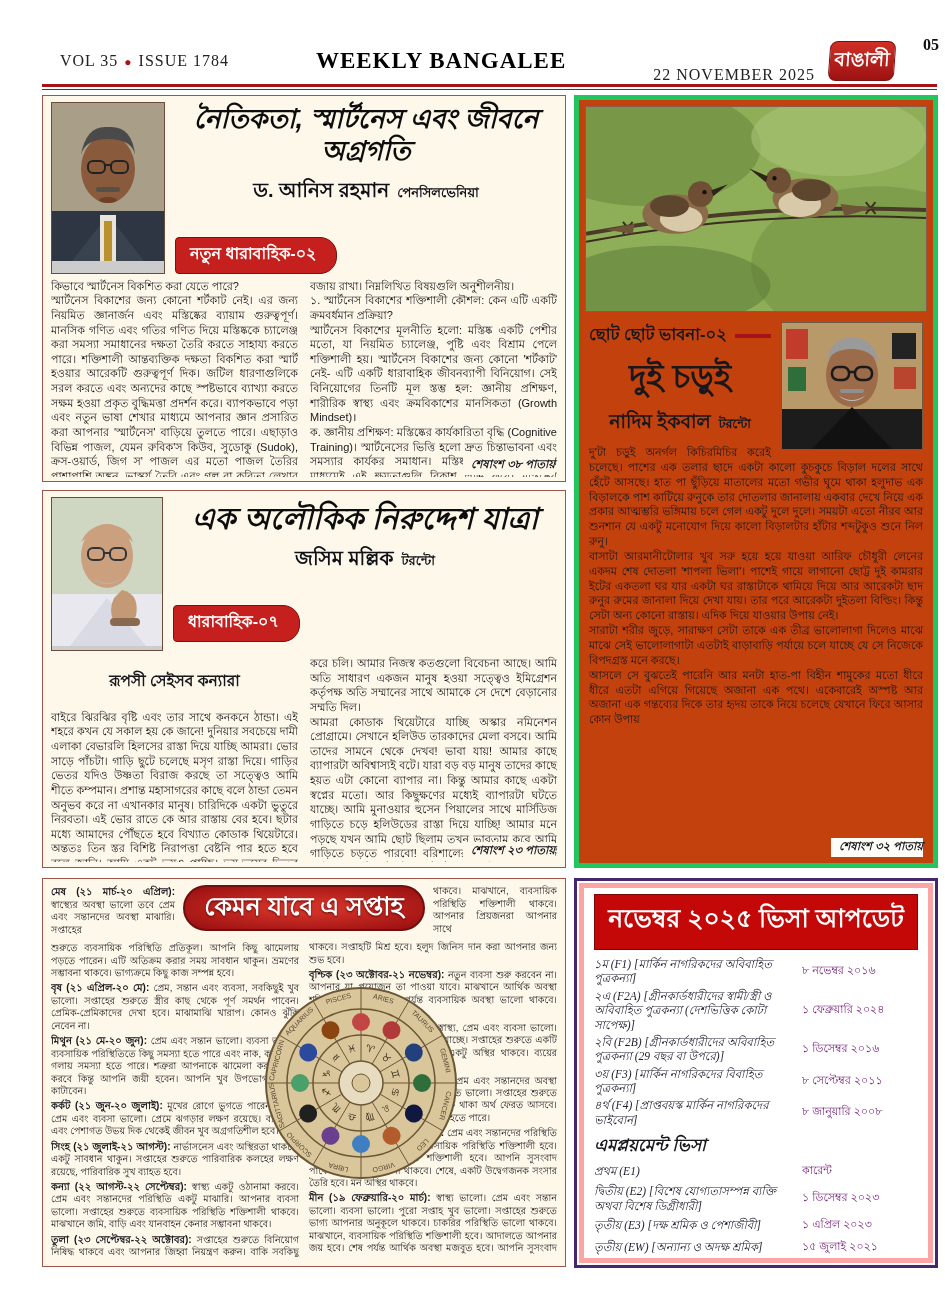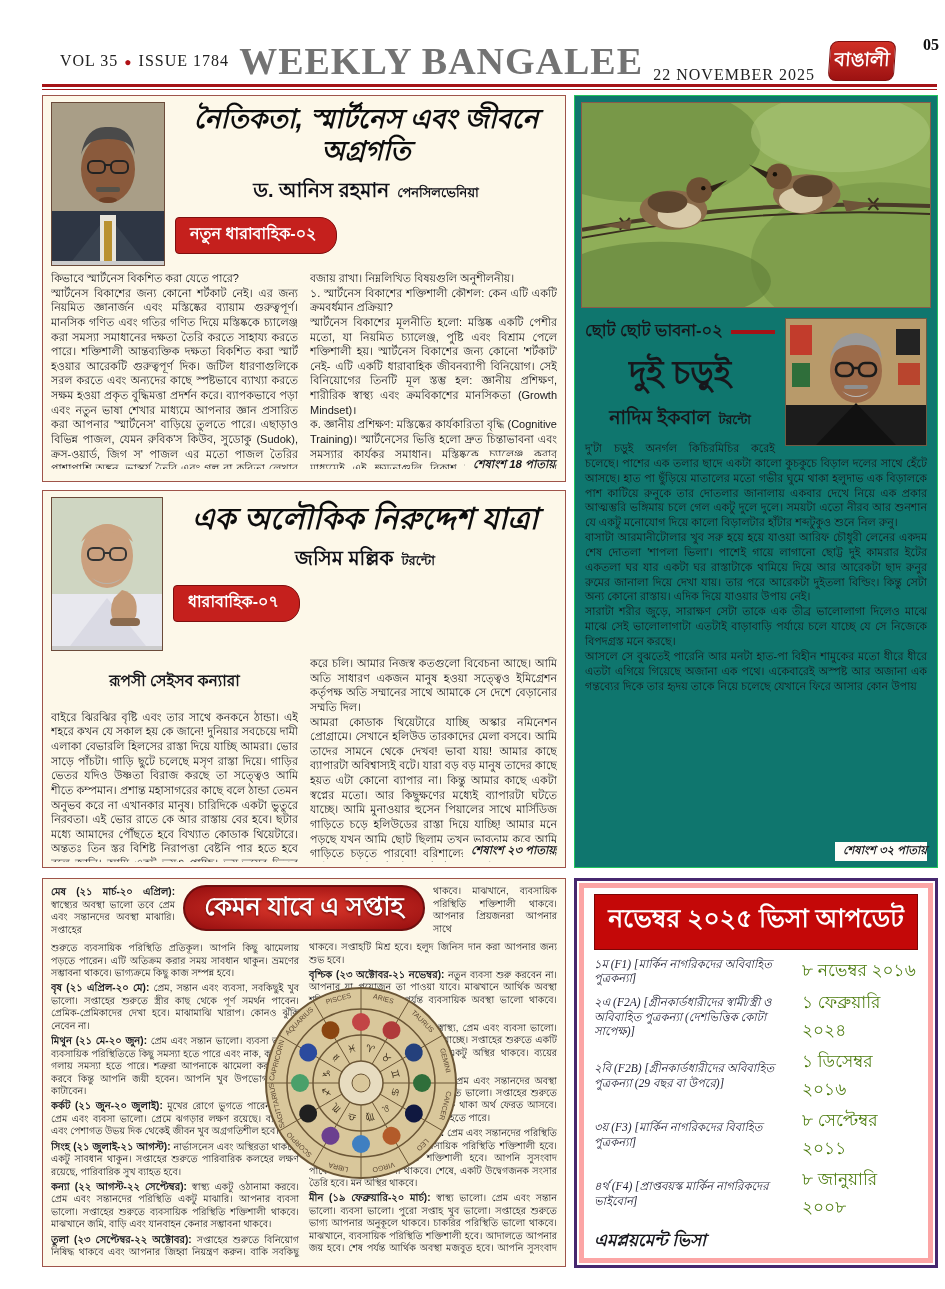--- a/index.html
+++ b/index.html
@@ -4,50 +4,50 @@
 <style>
   * { box-sizing: border-box; margin:0; padding:0; }
   html,body { width:945px; height:1289px; background:#ffffff; }
   body { position:relative; font-family:"Liberation Sans", sans-serif; color:#17171c; }
 
   
   .masthead { position:absolute; top:42px; left:60px; right:50px; height:38px;
               display:flex; align-items:center; font-family:"Liberation Serif", serif; }
   .m-left { font-size:16px; letter-spacing:1px; color:#222; white-space:nowrap; }
   .m-left .dot { color:#b01116; font-size:12px; padding:0 6px; }
-  .m-title { flex:1; text-align:center; font-size:38px; font-weight:bold; letter-spacing:1px; color:#737373; white-space:nowrap; }
+  .m-title { flex:1; text-align:center; font-size:23px; font-weight:bold; letter-spacing:1px; color:#000000; white-space:nowrap; }
   .m-date { font-size:16px; letter-spacing:1px; color:#222; white-space:nowrap; margin-right:14px;margin-top:28px; }
   .m-logo { width:66px; height:40px; background:linear-gradient(#d03026,#9d1212); border-radius:8px;
             color:#fff; font-weight:bold; font-size:19px; display:flex; align-items:center; justify-content:center;
             transform:skewX(-4deg); border:1px solid #7c0d0d; }
   .m-page { position:absolute; right:-44px; top:-6px; font-size:16px; font-weight:bold; color:#111;
             font-family:"Liberation Serif", serif; }
   .rule1 { position:absolute; top:84px; left:42px; right:8px; height:3px; background:#a51317; }
   .rule2 { position:absolute; top:89px; left:42px; right:8px; height:1px; background:#a51317; }
 
   
   .box { position:absolute; border:1px solid #9f544a; background:#fdf8e9; overflow:hidden; }
   .a1   { top:95px;  left:42px;  width:524px; height:387px; padding:6px 8px; }
   .a2   { top:490px; left:42px;  width:524px; height:378px; padding:6px 8px; }
-  .rc   { top:95px;  left:574px; width:364px; height:773px; background:#0f766e; border:1px solid #22c55e; }
+  .rc   { top:95px;  left:574px; width:364px; height:773px; background:#c2410c; border:5px solid #22c55e; }
   .astro{ top:878px; left:42px;  width:524px; height:389px; padding:6px 8px; }
   .visa { top:878px; left:574px; width:364px; height:390px; background:#fff; border:3px solid #46276f; padding:2px; }
 
   
   .art-head { display:flex; gap:10px; }
   .photo-frame { flex:0 0 auto; border:1px solid #6b4b3a; background:#ccc; }
   .head-right { flex:1; text-align:center; }
   .art-title { font-weight:bold; color:#0d0d0d; line-height:1.18;font-style:italic; }
   .a1 .art-title { font-size:27px; margin-top:2px; }
   .a2 .art-title { font-size:30px; margin-top:4px; }
   .byline { margin-top:7px; font-size:20px; font-weight:bold; color:#101018; }
   .loc { font-size:13px; font-weight:bold; margin-left:8px; }
   .pill-row { text-align:left; margin-top:9px; }
   .pill { display:inline-block; background:#c5201d; color:#fff; font-weight:bold; font-size:16px;
-          padding:3px 20px 5px 14px; border-radius:4px 17px 17px 4px; border:1px solid #7e0f0f; }
+          padding:3px 20px 5px 14px; border-radius:4px 17px 17px 4px; border:1px solid #7e0f0f;margin-top:20px; }
 
   
   .art-cols { display:flex; gap:12px; margin-top:5px; height:198px; }
   .a2 .art-cols { height:206px; }
   .art-col { flex:1; overflow:hidden; font-size:11px; line-height:1.33; text-align:justify;
              white-space:pre-line; color:#17171c; }
   .sub-head { font-weight:bold; font-size:15.5px; text-align:center; margin-bottom:4px; white-space:normal; }
   .endnote { position:absolute; right:10px; bottom:6px; font-style:italic; font-weight:bold;
              font-size:11.5px; background:inherit; padding-left:8px; }
   .a1 .endnote, .a2 .endnote { background:#fdf8e9; }
@@ -78,21 +78,21 @@
   .astro-col p b { font-size:10px; }
   .wheel { position:absolute; left:212px; top:44px; width:196px; height:196px; }
 
   
   .visa-inner { border:5px solid #fca5a5; height:100%; padding:6px 10px; overflow:hidden; }
   .visa-banner { background:#c40808; color:#fff; text-align:center; font-weight:bold; font-size:25px;
                  padding:4px 0 7px; border:1px solid #7c0606; margin-bottom:7px; }
   .v-row { display:flex; align-items:center; gap:6px; margin-bottom:3px; }
   .v-label { flex:1; font-size:11.5px; font-style:italic; line-height:1.25; color:#1c1c2e;
              font-family:"Liberation Serif", serif; }
-  .v-date { width:116px; font-size:17px; color:#4d7c0f; }
+  .v-date { width:116px; font-size:11px; color:#701a75; }
   .v-section { font-size:17px; font-weight:bold; font-style:italic; margin:5px 0 2px; }
 </style>
 </head>
 <body>
 
 <div class="masthead">
   <div class="m-left">
     <span>VOL 35</span><span class="dot">●</span><span>ISSUE 1784</span>
   </div>
   <div class="m-title">WEEKLY BANGALEE</div>
@@ -133,21 +133,21 @@
   </div>
   <div class="art-cols">
     <div class="art-col">কিভাবে স্মার্টনেস বিকশিত করা যেতে পারে?
 স্মার্টনেস বিকাশের জন্য কোনো শর্টকাট নেই। এর জন্য নিয়মিত জ্ঞানার্জন এবং মস্তিষ্কের ব্যায়াম গুরুত্বপূর্ণ। মানসিক গণিত এবং গতির গণিত দিয়ে মস্তিষ্ককে চ্যালেঞ্জ করা সমস্যা সমাধানের দক্ষতা তৈরি করতে সাহায্য করতে পারে। শক্তিশালী আন্তব্যক্তিক দক্ষতা বিকশিত করা স্মার্ট হওয়ার আরেকটি গুরুত্বপূর্ণ দিক। জটিল ধারণাগুলিকে সরল করতে এবং অন্যদের কাছে স্পষ্টভাবে ব্যাখ্যা করতে সক্ষম হওয়া প্রকৃত বুদ্ধিমত্তা প্রদর্শন করে। ব্যাপকভাবে পড়া এবং নতুন ভাষা শেখার মাধ্যমে আপনার জ্ঞান প্রসারিত করা আপনার 'স্মার্টনেস' বাড়িয়ে তুলতে পারে। এছাড়াও বিভিন্ন পাজল, যেমন রুবিক'স কিউব, সুডোকু (Sudok), ক্রস-ওয়ার্ড, জিগ স' পাজল এর মতো পাজল তৈরির পাশাপাশি অঙ্কন, ভাস্কর্য তৈরি এবং গল্প বা কবিতা লেখার মতো সৃজনশীল কার্যকলাপে জড়িত থাকা। সঠিক ঘুম, ব্যায়াম এবং পুষ্টির মাধ্যমে একটি স্বাস্থ্যকর জীবনধারা বজায় রাখা মস্তিষ্কের কার্যকারিতা এবং জ্ঞানীয় ক্ষমতাকে বৃদ্ধি করে। পর্যাপ্ত ঘুম, গ্রিন টি পান করা এবং ওমেগা-৩ এবং ফ্ল্যাভোনয়েড সমৃদ্ধ খাবার খাওয়া সবই বুদ্ধিমত্তার উন্নতিতে অবদান রাখতে পারে। ক্রমাগত নিজেকে চ্যালেঞ্জ করা, আপনার সুবিধাজনক অবস্থান বা কমফোর্ট জোন থেকে বেরিয়ে আসা এবং গতানুগতিকতা এড়িয়ে চলা গুরুত্বপূর্ণ। একটি ক্রমবিকাশের মানসিকতা আলিঙ্গন করা এবং সর্বদা নতুন জিনিস শেখার চেষ্টা করা আপনাকে সময়ের সাথে সাথে আরও স্মার্ট হতে সাহায্য করতে পারে। স্মার্টনেস বিকাশের মূল উপাদানগুলি হল নিয়মিত আপনার মস্তিষ্কের ব্যায়াম করা, শক্তিশালী আন্তব্যক্তিক দক্ষতা তৈরি করা, একটি স্বাস্থ্যকর জীবনধারা বজায় রাখা এবং ক্রমাগত শেখার এবং বৃদ্ধির মানসিকতা</div>
     <div class="art-col">বজায় রাখা। নিম্নলিখিত বিষয়গুলি অনুশীলনীয়।
 ১. স্মার্টনেস বিকাশের শক্তিশালী কৌশল: কেন এটি একটি ক্রমবর্ধমান প্রক্রিয়া?
 স্মার্টনেস বিকাশের মূলনীতি হলো: মস্তিষ্ক একটি পেশীর মতো, যা নিয়মিত চ্যালেঞ্জ, পুষ্টি এবং বিশ্রাম পেলে শক্তিশালী হয়। স্মার্টনেস বিকাশের জন্য কোনো 'শর্টকাট' নেই- এটি একটি ধারাবাহিক জীবনব্যাপী বিনিয়োগ। সেই বিনিয়োগের তিনটি মূল স্তম্ভ হল: জ্ঞানীয় প্রশিক্ষণ, শারীরিক স্বাস্থ্য এবং ক্রমবিকাশের মানসিকতা (Growth Mindset)।
 ক. জ্ঞানীয় প্রশিক্ষণ: মস্তিষ্কের কার্যকারিতা বৃদ্ধি (Cognitive Training)। স্মার্টনেসের ভিত্তি হলো দ্রুত চিন্তাভাবনা এবং সমস্যার কার্যকর সমাধান। মস্তিষ্ককে চ্যালেঞ্জ করার মাধ্যমেই এই ক্ষমতাগুলি বিকাশ লাভ করে। মস্তিষ্কের ব্যায়াম, গতির গণিত, এবং যুক্তির ভিত্তি: নিয়মিত মানসিক গণিত বা গতির গণিত (Speed Math) অভ্যাস করুন মস্তিষ্কের কার্যকরী স্মৃতি (Working Memory) এবং প্রক্রিয়াকরণের গতি (Processing Speed) বৃদ্ধি পায়। সমস্যা সমাধানের জন্য প্রয়োজনীয় দ্রুত সিদ্ধান্ত নেওয়ার ক্ষমতা বিকাশ করায় জটিল যুক্তি এবং পরিকল্পনা তৈরি হয়। জটিল গাণিতিক সমস্যার তাৎক্ষণিক সমাধান করার অর্থ হলো আপনি মস্তিষ্কের বিভিন্ন অংশকে একটি সমন্বিত পদ্ধতিতে কাজ করার জন্য বাধ্য করছেন। এটি মস্তিষ্কের স্নায়ু-সংযোগ (Neural Pathways) গুলিকে দ্রুত এবং দক্ষ করে তোলে, যা জীবনের অন্যান্য জটিল সিদ্ধান্ত গ্রহণেও সুবিধা দেয়।
 খ. পাজল এবং সৃজনশীল কার্যকলাপ: রুবিক'স কিউব (Rubik's Cube) বা সুডোকুর মতো</div>
   </div>
-  <div class="endnote">শেষাংশ 18 পাতায়</div>
+  <div class="endnote">শেষাংশ ৩৮ পাতায়</div>
 </div>
 
 <div class="box rc">
   <div class="bird-frame">
     <svg width="100%" height="100%" viewBox="0 0 350 206" preserveAspectRatio="none">
       <rect width="350" height="206" fill="#8fae58"></rect>
       <ellipse cx="60" cy="40" rx="120" ry="60" fill="#6d8f41" opacity="0.7"></ellipse>
       <ellipse cx="300" cy="160" rx="130" ry="80" fill="#7a9a4a" opacity="0.8"></ellipse>
       <ellipse cx="260" cy="30" rx="90" ry="40" fill="#a9c376" opacity="0.6"></ellipse>
       <ellipse cx="80" cy="180" rx="110" ry="40" fill="#5f7f38" opacity="0.6"></ellipse>

